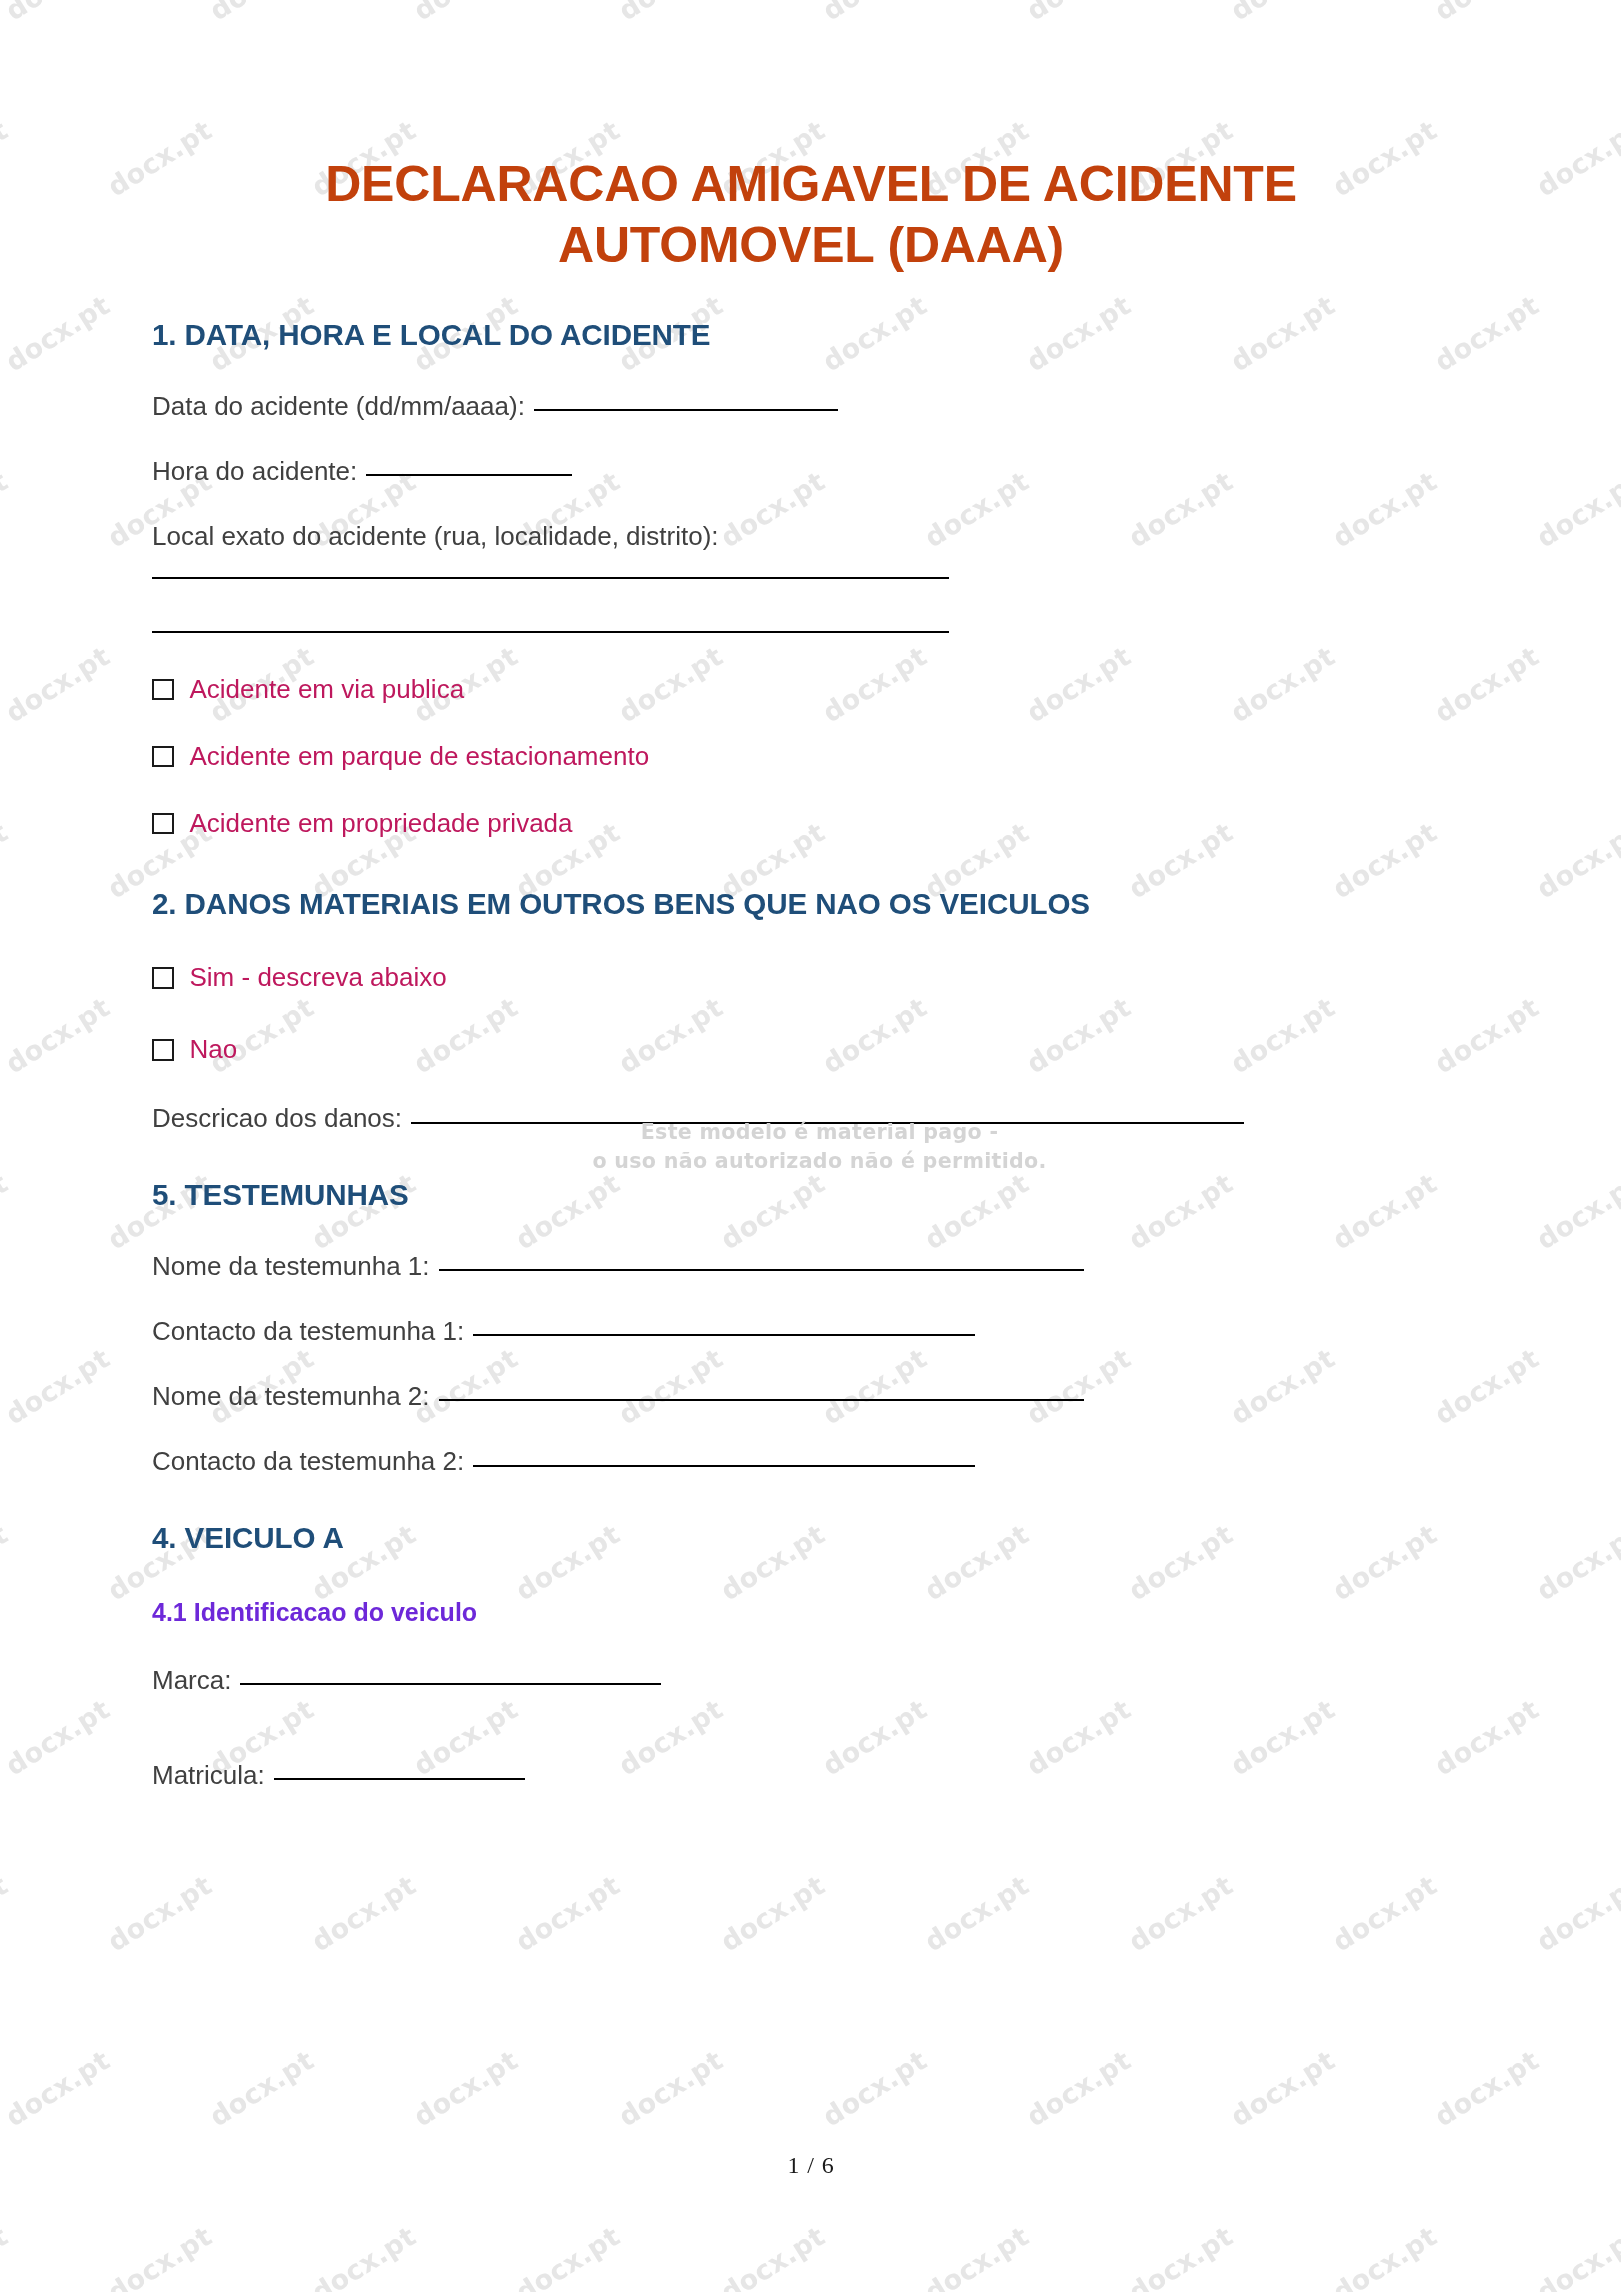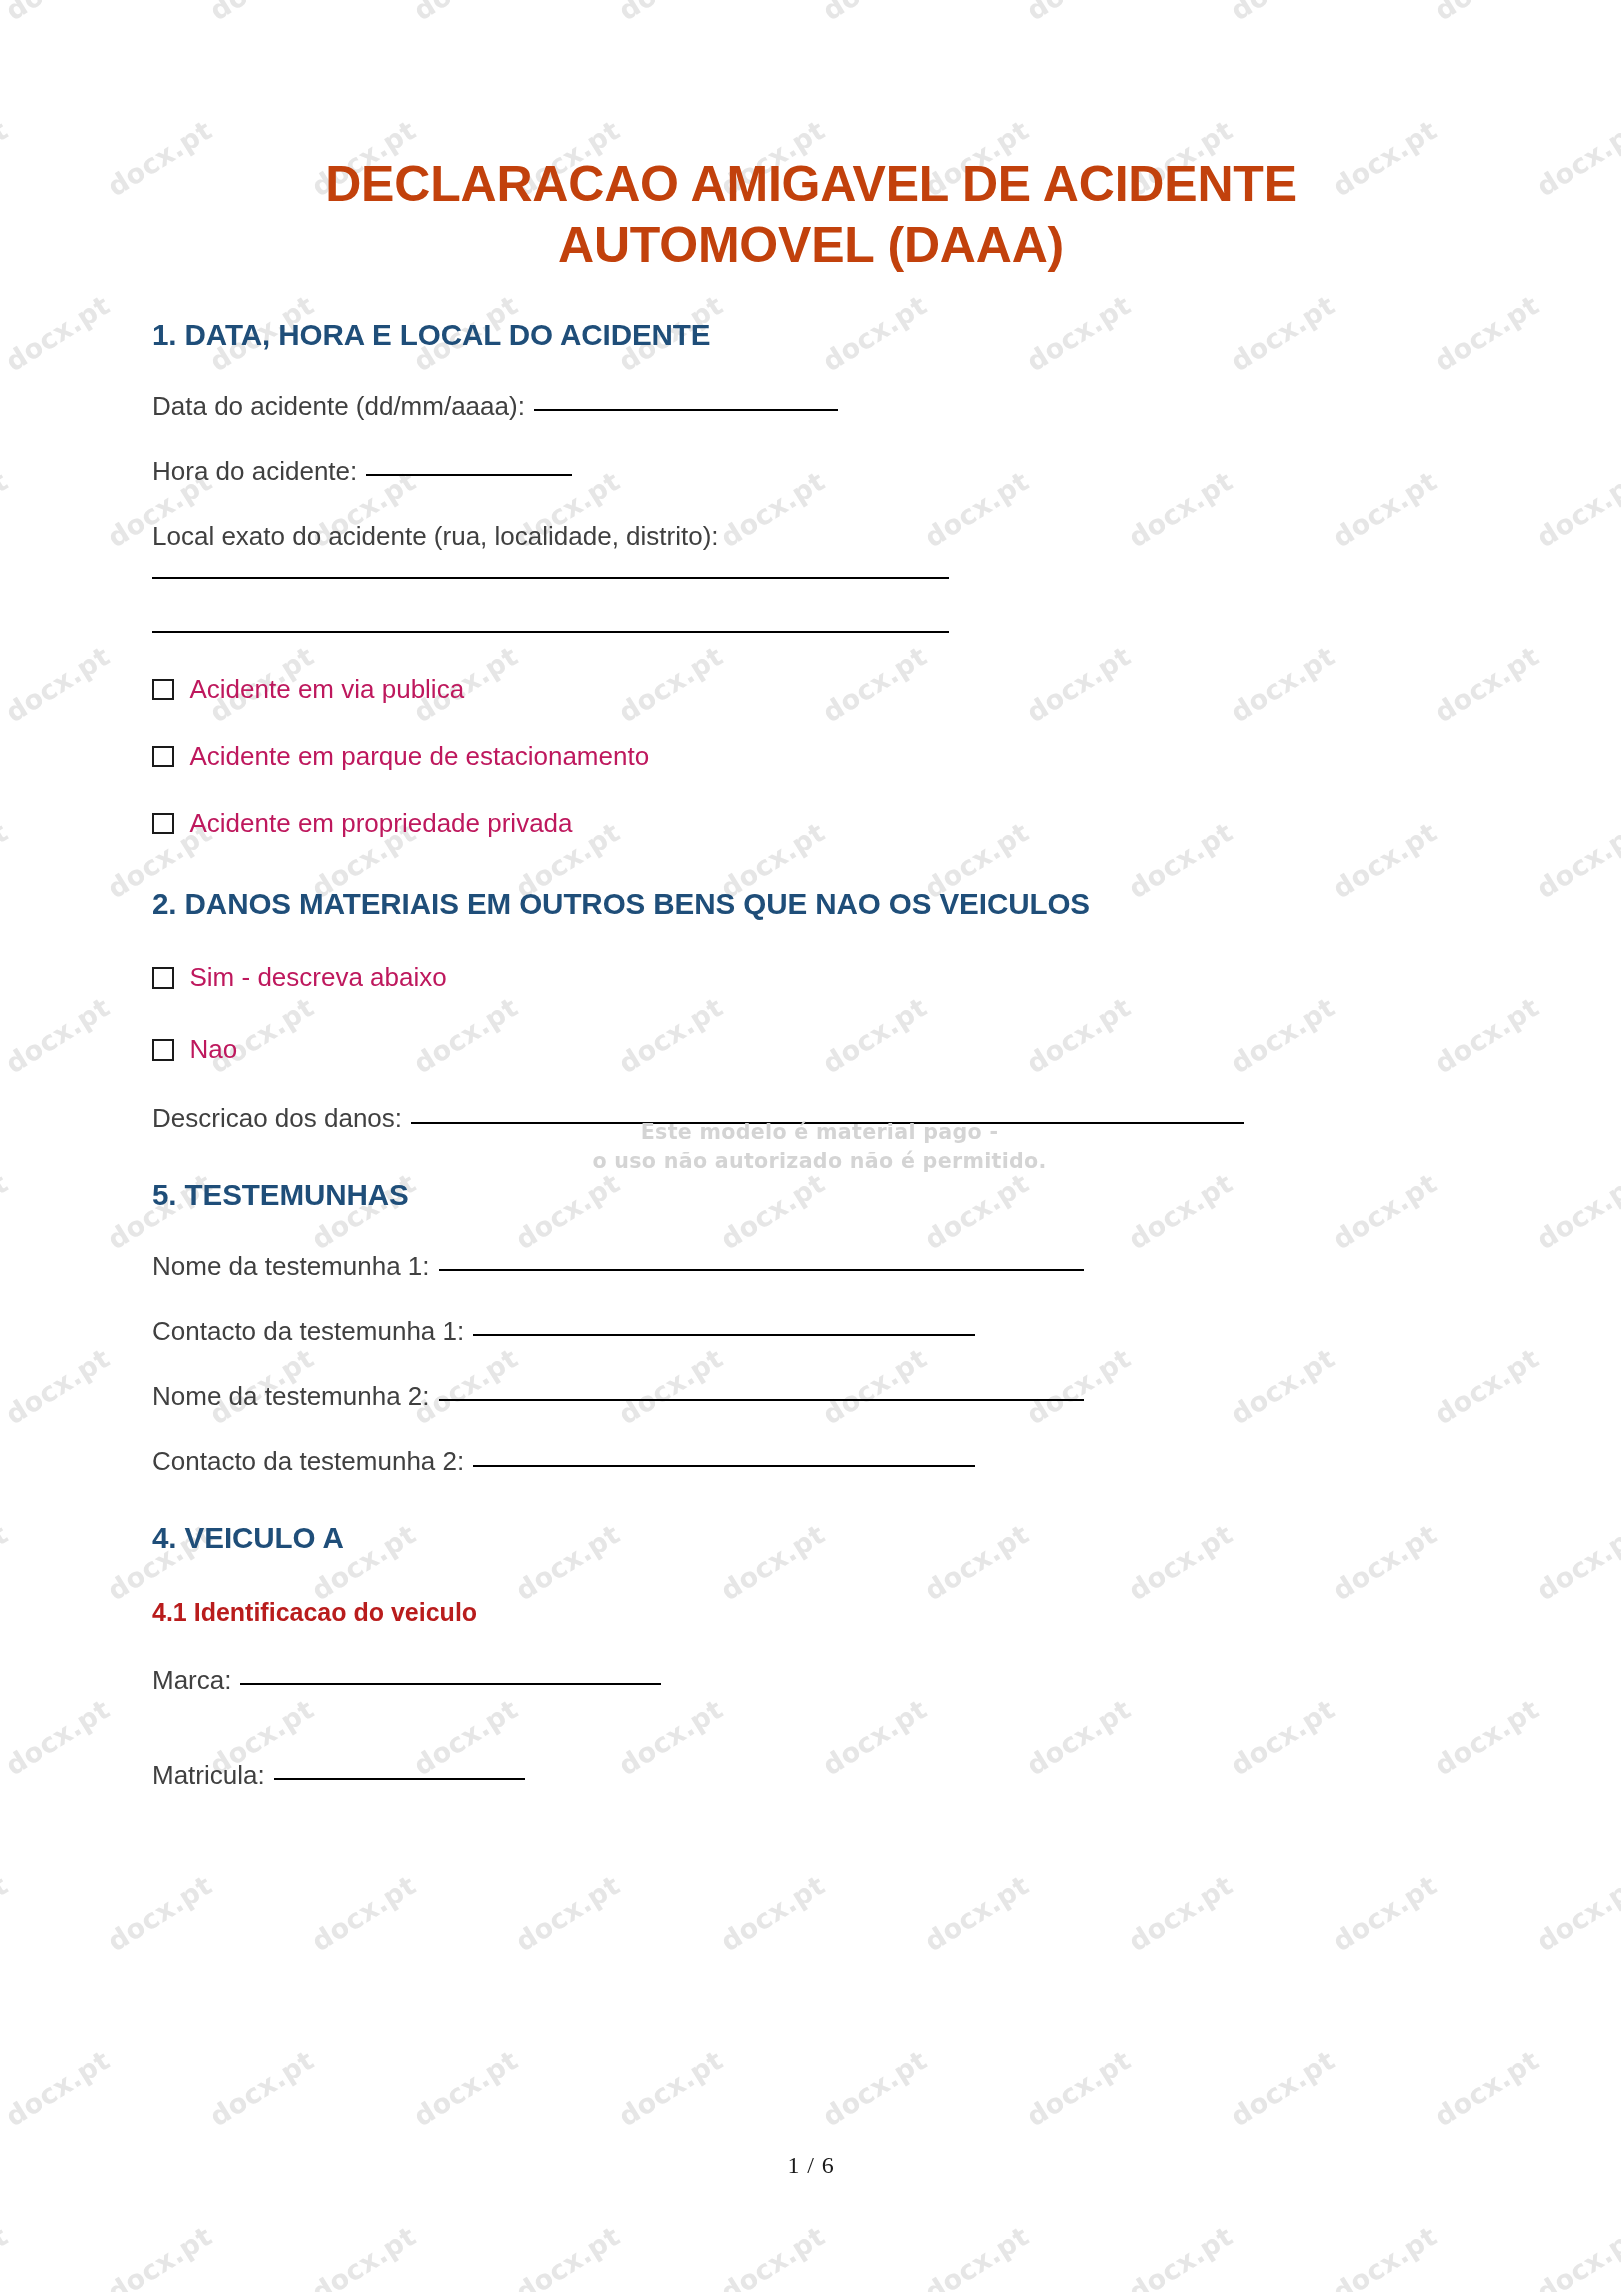--- a/index.html
+++ b/index.html
@@ -65,21 +65,21 @@
   h2.section-heading {
     color: #1f4e79;
     font-size: 29.6px;
     font-weight: 700;
     margin: 0;
     letter-spacing: -0.1px;
     line-height: 1.2;
   }
 
   h3.sub-heading {
-    color: #b91c1c;
+    color: #6d28d9;
     font-size: 25px;
     font-weight: 700;
     margin: 0;
     line-height: 1.2;
   }
 
   .field-line {
     color: #404040;
     font-size: 26px;
     line-height: 1.35;

